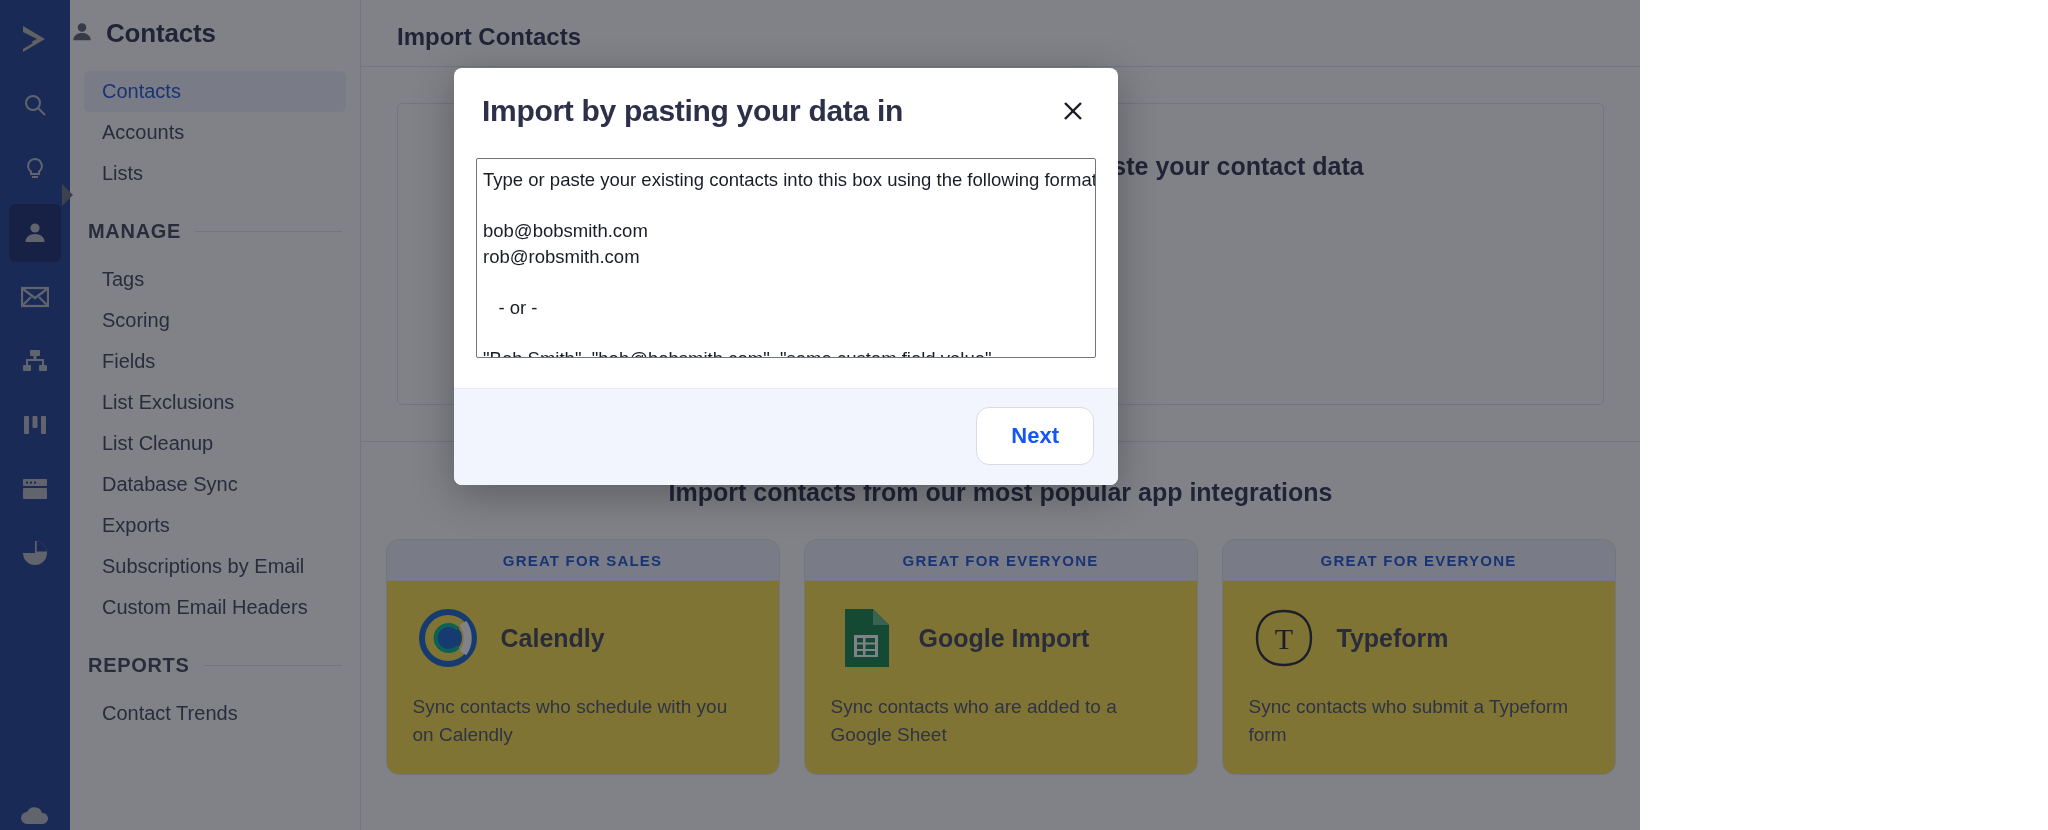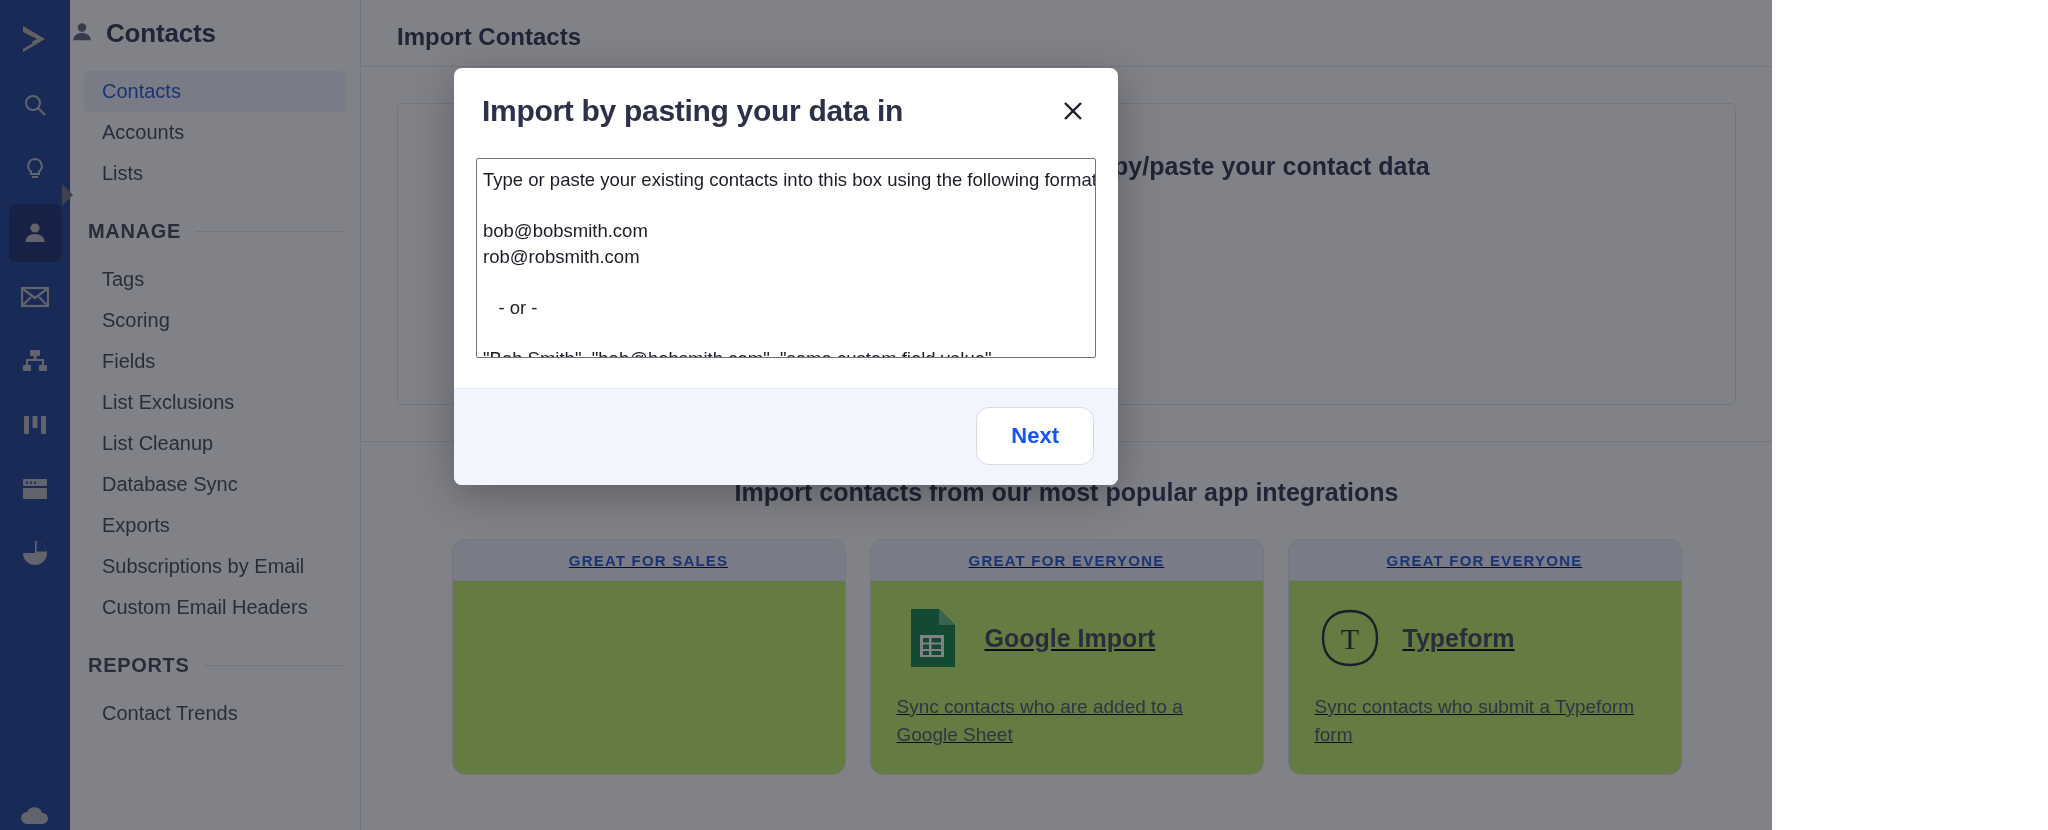--- a/index.html
+++ b/index.html
@@ -4,21 +4,21 @@
 <style>
   html, body {
     margin: 0; padding: 0;
     width: 2048px; height: 830px;
     overflow: hidden;
     font-family: "Liberation Sans", sans-serif;
     background: #ffffff;
   }
   #root {
     position: relative;
-    width: 1772px; height: 830px;
+    width: 1640px; height: 830px;
     overflow: hidden;
   }
 
   
   .page {
     position: absolute; inset: 0;
     display: flex;
     background: #ffffff;
   }
   .page-dim {
@@ -175,22 +175,21 @@
     display: flex;
     gap: 24px;
     padding: 32px 36px 0 36px;
     justify-content: center;
   }
   .card {
     flex: 0 0 392px;
     border: 1px solid #dfe3eb;
     border-radius: 13px;
     overflow: hidden;
-    background: #bef264;
-    text-decoration: underline;
+    background: #fde047;
   }
   .card-banner {
     background: #eef2fb;
     text-align: center;
     padding: 12px 0 11px 0;
     font-size: 15px;
     font-weight: bold;
     letter-spacing: 1.2px;
     color: #1a52d0;
     border-bottom: 1px solid #e3e8f3;
@@ -425,20 +424,34 @@
         </div>
       </div>
 
       <div class="integrations-rule"></div>
       <div class="integrations-title">Import contacts from our most popular app integrations</div>
 
       <div class="cards">
 
         <div class="card">
           <div class="card-banner">GREAT FOR SALES</div>
+          <div class="card-body">
+            <div class="card-row">
+              <span class="logo-box">
+                <svg width="62" height="62" viewBox="0 0 62 62">
+                  <circle cx="31" cy="31" r="26" fill="none" stroke="#1062c9" stroke-width="6"></circle>
+                  <path d="M46 16 A26 26 0 0 1 46 46" fill="none" stroke="#ffffff" stroke-width="8"></path>
+                  <circle cx="31" cy="31" r="14" fill="#1062c9"></circle>
+                  <path d="M41 22 a13 13 0 1 0 0 18" fill="none" stroke="#00b88d" stroke-width="4"></path>
+                </svg>
+              </span>
+              <span class="card-name">Calendly</span>
+            </div>
+            <div class="card-desc">Sync contacts who schedule with you on Calendly</div>
+          </div>
         </div>
 
         <div class="card">
           <div class="card-banner">GREAT FOR EVERYONE</div>
           <div class="card-body">
             <div class="card-row">
               <span class="logo-box">
                 <svg width="50" height="62" viewBox="0 0 50 62">
                   <path d="M4 2 h28 l16 16 v42 H4 Z" fill="#0f8043"></path>
                   <path d="M32 2 l16 16 H32 Z" fill="#5dbb84"></path>

